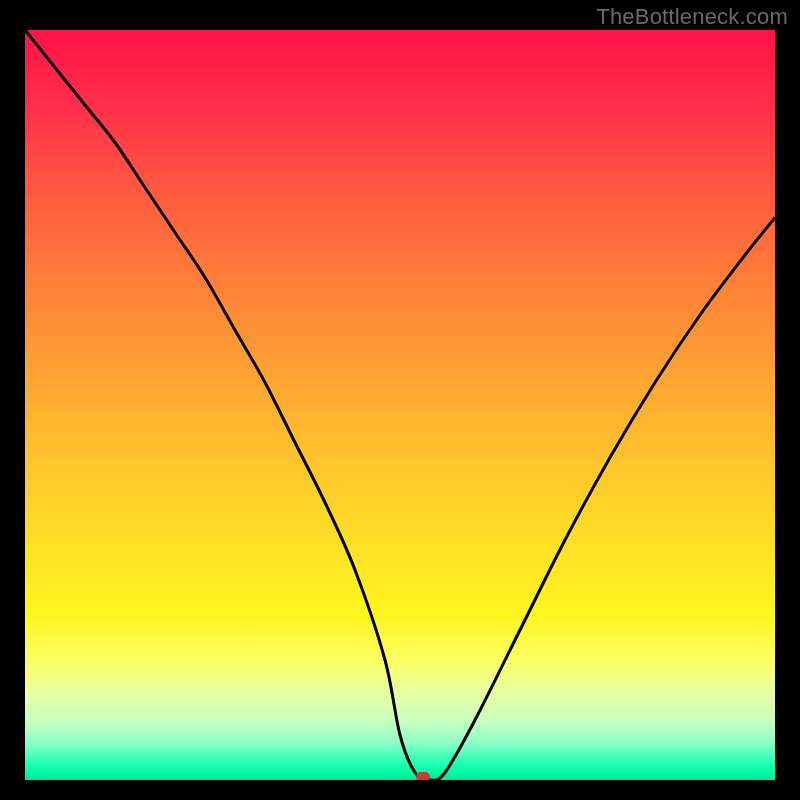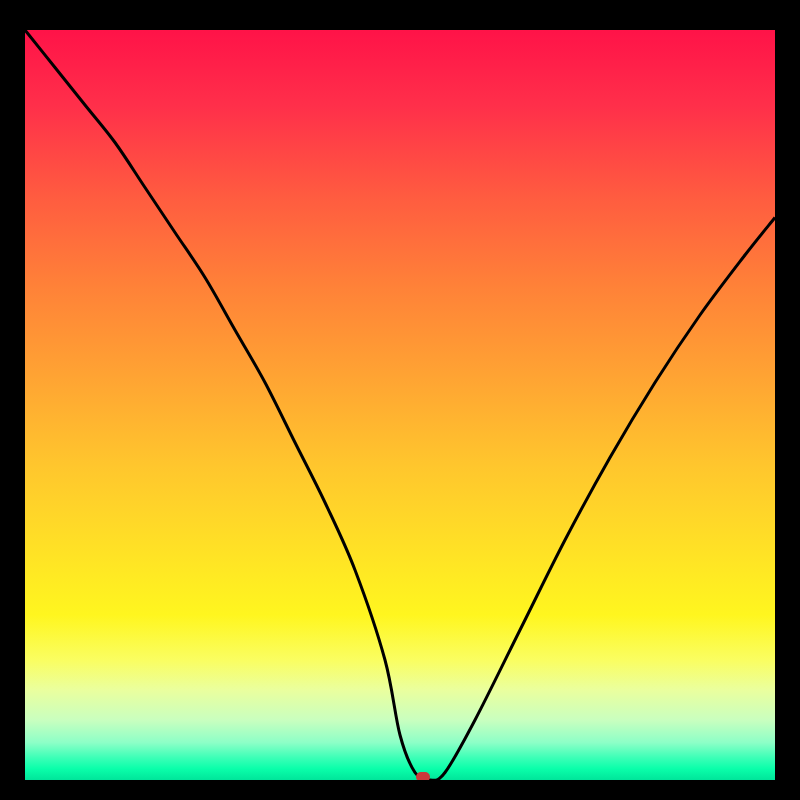--- a/index.html
+++ b/index.html
@@ -77,20 +77,21 @@
     height: 10px;
     border-radius: 5px;
     z-index: 3;
   }
 </style>
 </head>
 <body>
 
 <div class="stage">
 
+  <div class="watermark">TheBottleneck.com</div>
 
   <div class="plot-frame">
     <div class="gradient-fill"></div>
 
     <svg class="curve" viewBox="0 0 750 750" preserveAspectRatio="none">
       <path id="curve-path" fill="none" stroke-width="3" stroke="#000000" d="M 0.0 0.0 C 5.0 6.3, 20.0 25.0, 30.0 37.5 C 40.0 50.0, 50.0 62.5, 60.0 75.0 C 70.0 87.5, 80.0 98.8, 90.0 112.5 C 100.0 126.3, 110.0 142.5, 120.0 157.5 C 130.0 172.5, 140.0 187.5, 150.0 202.5 C 160.0 217.5, 170.0 231.2, 180.0 247.5 C 190.0 263.7, 200.0 282.5, 210.0 300.0 C 220.0 317.5, 230.0 333.8, 240.0 352.5 C 250.0 371.3, 260.0 392.5, 270.0 412.5 C 280.0 432.5, 290.0 451.3, 300.0 472.5 C 310.0 493.8, 320.0 513.8, 330.0 540.0 C 340.0 566.3, 352.5 602.5, 360.0 630.0 C 367.5 657.5, 370.0 686.3, 375.0 705.0 C 380.0 723.8, 385.0 735.0, 390.0 742.5 C 395.0 750.0, 400.0 750.0, 405.0 750.0 C 410.0 750.0, 412.5 752.5, 420.0 742.5 C 427.5 732.5, 437.5 713.8, 450.0 690.0 C 462.5 666.3, 480.0 630.0, 495.0 600.0 C 510.0 570.0, 525.0 538.8, 540.0 510.0 C 555.0 481.3, 570.0 453.8, 585.0 427.5 C 600.0 401.3, 615.0 376.3, 630.0 352.5 C 645.0 328.8, 660.0 306.3, 675.0 285.0 C 690.0 263.8, 707.5 241.3, 720.0 225.0 C 732.5 208.8, 745.0 193.8, 750.0 187.5"></path>
     </svg>
 
     <div class="marker" id="min-marker" style="background-color: rgb(204, 58, 58); left: 390.5px; top: 742px;"></div>
   </div>

